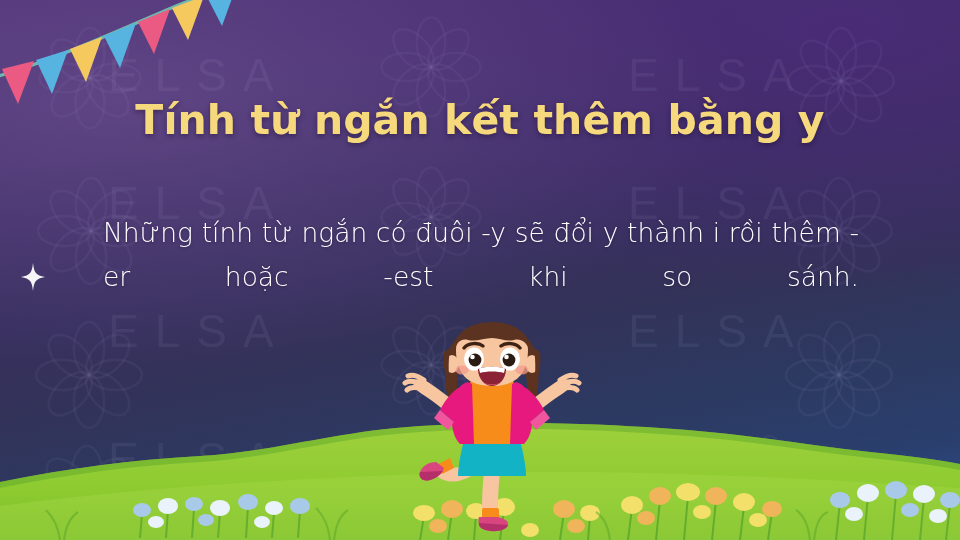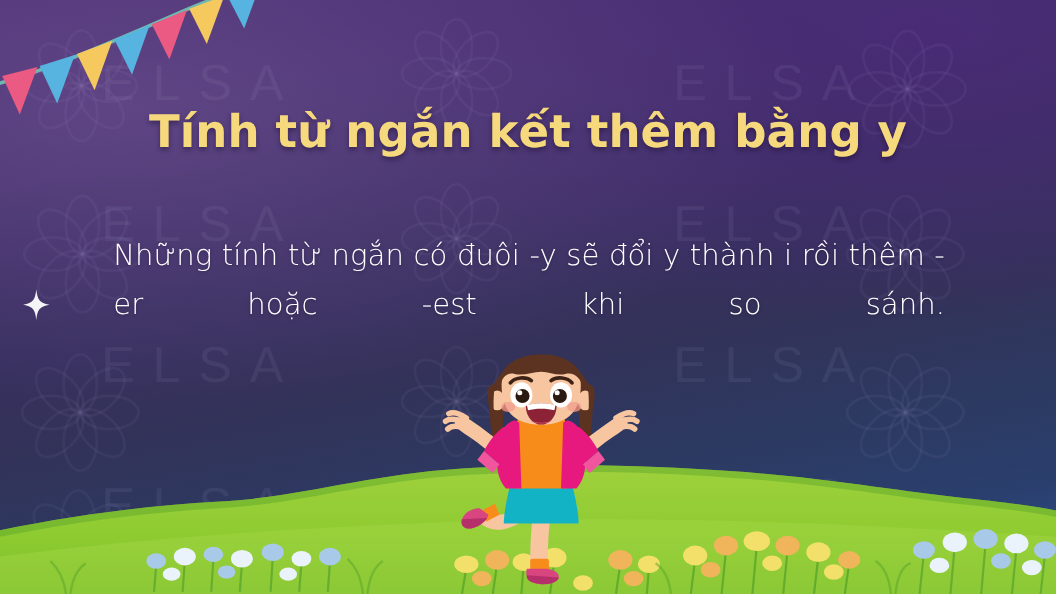--- a/index.html
+++ b/index.html
@@ -10,21 +10,21 @@
   }
   #slide{
     position:relative;width:960px;height:540px;overflow:hidden;
     background:
       radial-gradient(120% 90% at 12% 18%, rgba(118,86,150,0.55) 0%, rgba(118,86,150,0) 55%),
       radial-gradient(110% 80% at 88% 6%,  rgba(74,42,118,0.85) 0%, rgba(74,42,118,0) 60%),
       linear-gradient(170deg,#4a2f74 0%, #43306e 18%, #3a2f63 38%, #333259 58%, #2c3a62 74%, #2a3f6e 86%, #2f5793 100%);
   }
 
   
-  .wm-layer{position:absolute;inset:0;pointer-events:none;}
+  .wm-layer{position:absolute;inset:0;pointer-events:none;margin-left:16px;}
   .wm{
     position:absolute;
     font-family:"Liberation Sans", sans-serif;
     font-size:46px;letter-spacing:16px;font-weight:400;
     color:rgba(186,180,225,0.085);
     white-space:nowrap;user-select:none;
   }
   .pat{position:absolute;opacity:.40;}
   .pat svg{display:block;}
 

